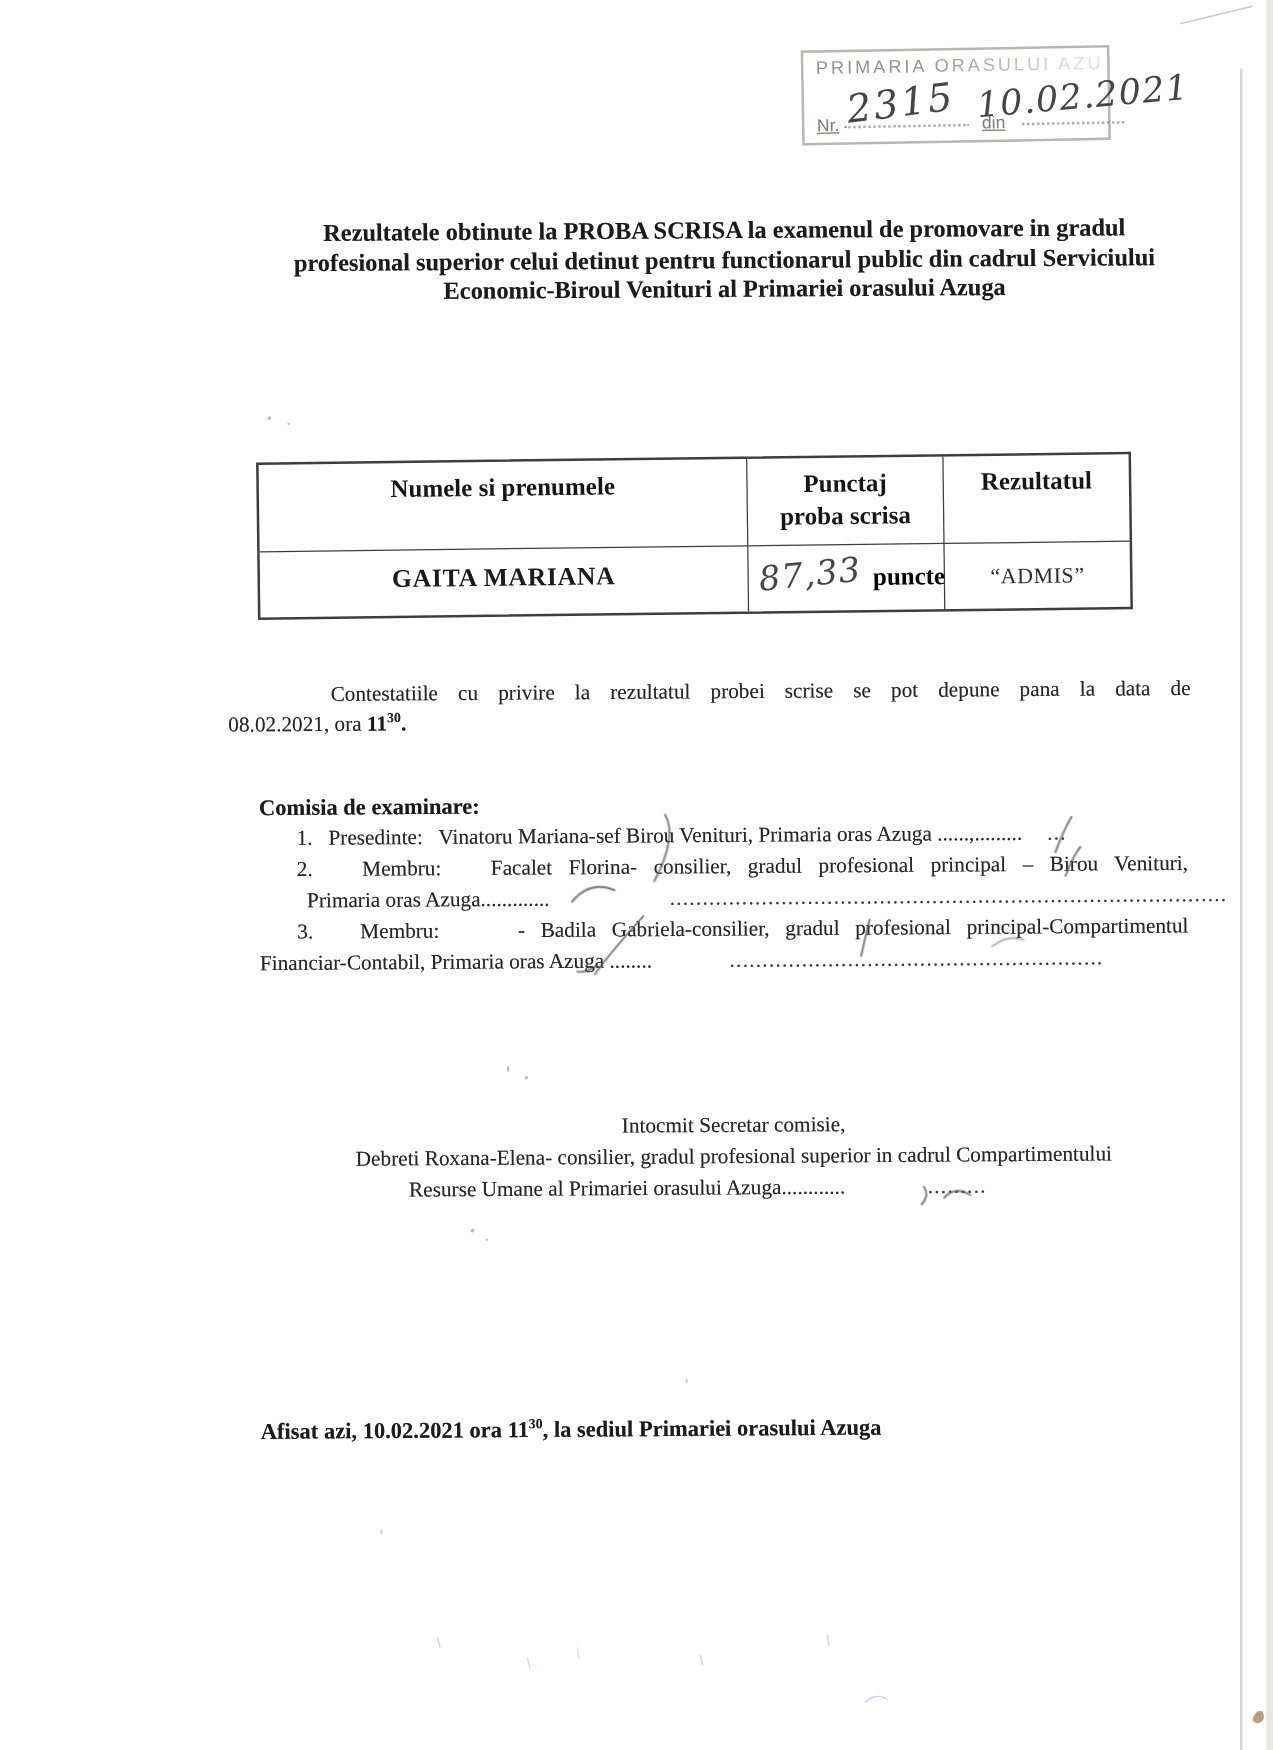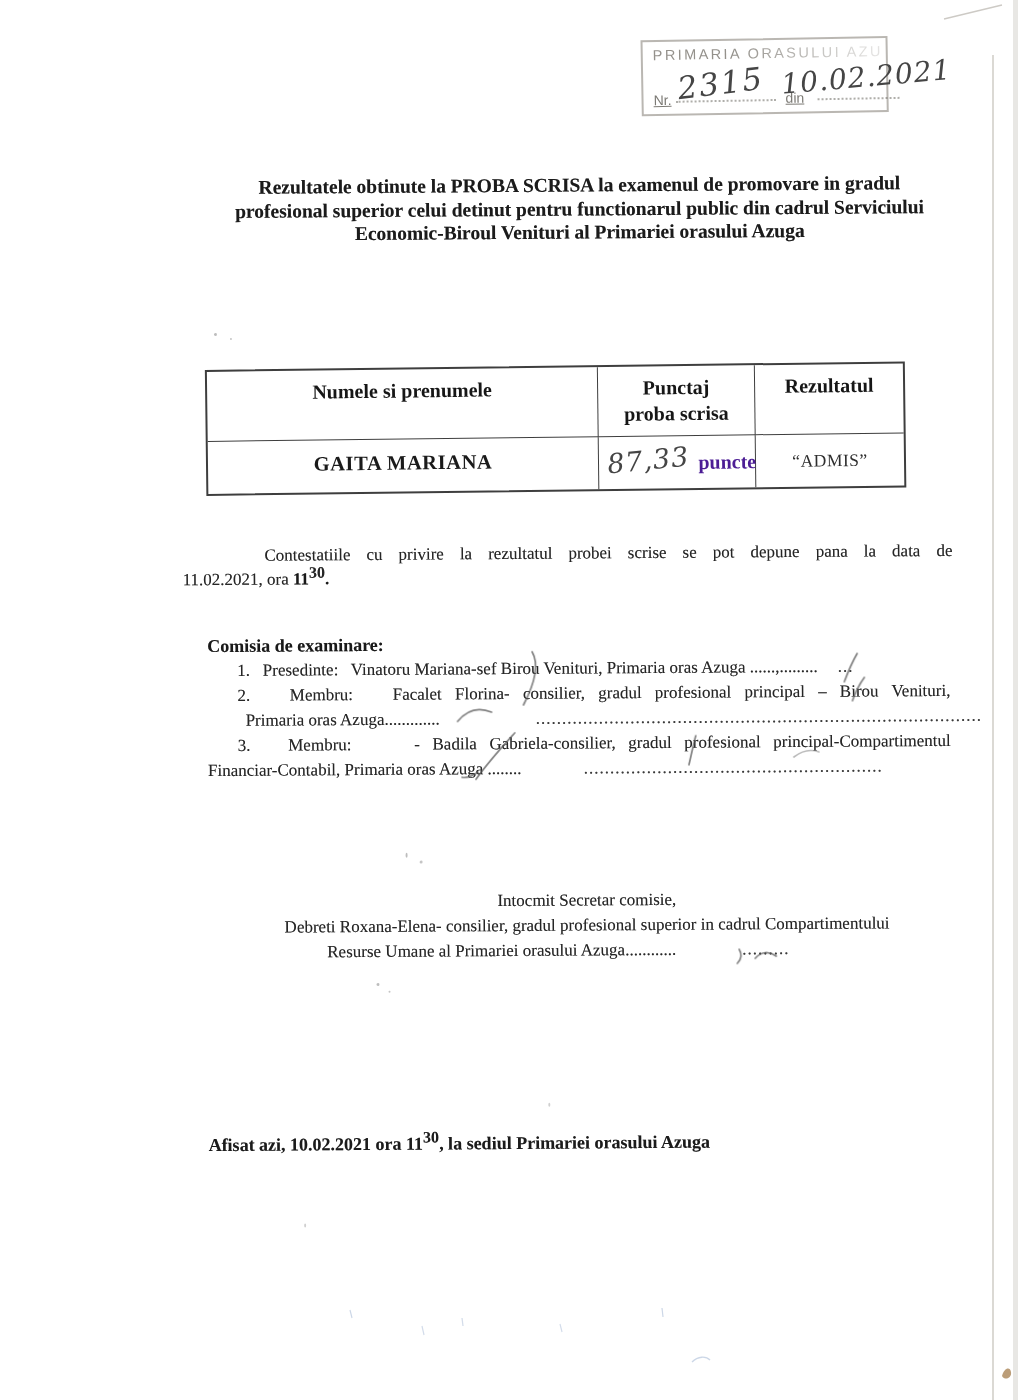--- a/index.html
+++ b/index.html
@@ -50,27 +50,27 @@
     border:2px solid #3e3e3e;box-sizing:border-box;
     display:grid;grid-template-columns:391px 157px 148px;grid-template-rows:70px 52px;
   }
   .cell{box-sizing:border-box;padding:8px 4px 0 4px;text-align:center;}
   .cell.bR{border-right:1.5px solid #3e3e3e;}
   .cell.bB{border-bottom:1.5px solid #3e3e3e;}
   .th{font-weight:bold;font-size:20px;line-height:26px;color:#161616;}
   .td-name{font-weight:bold;font-size:20.5px;letter-spacing:.6px;padding-top:12px;color:#1a1a1a;}
   .td-score{display:flex;align-items:baseline;justify-content:flex-start;padding:8px 0 0 8px;text-align:left;}
   .hw-score{font-size:27px;transform:rotate(-5deg);display:inline-block;letter-spacing:1px;}
-  .score-unit{font-weight:bold;font-size:20px;margin-left:9px;color:#4c1d95;}
+  .score-unit{font-weight:bold;font-size:20px;margin-left:9px;color:#000000;}
   .td-result{font-size:17.5px;padding-top:16px;color:#2e2e2e;letter-spacing:.5px;}
 
   
   .bodyline{font-size:17px;line-height:20px;white-space:nowrap;}
   .just{white-space:normal;text-align:justify;text-align-last:justify;text-justify:inter-word;}
-  sup.small{font-size:16px;font-weight:bold;vertical-align:super;line-height:0;}
+  sup.small{font-size:11px;font-weight:bold;vertical-align:super;line-height:0;}
   .bold{font-weight:bold;color:#191919;}
   .heading{font-weight:bold;font-size:18px;color:#191919;}
   .dots{letter-spacing:1px;color:#3a3a3a;}
 
   .footer-line{font-weight:bold;font-size:18px;color:#1b1b1b;white-space:nowrap;}
 
   
   .edge-line{left:992px;top:55px;width:1.5px;height:1345px;background:rgba(175,170,160,.45);}
   .edge-shade{left:1013px;top:0;width:5px;height:1400px;background:rgba(190,186,178,.35);}
   .speck{border-radius:50%;}
@@ -111,21 +111,21 @@
     <div class="cell bR td-name">GAITA MARIANA</div>
     <div class="cell bR td-score">
       <span class="hw hw-score">87,33</span>
       <span class="score-unit">puncte</span>
     </div>
     <div class="cell td-result">“ADMIS”</div>
   </div>
 
   <div class="abs bodyline just soft" style="left:183px;top:544px;width:770px;text-indent:82px">Contestatiile cu privire la rezultatul probei scrise se pot depune pana la data de</div>
   <div class="abs bodyline soft" style="left:183px;top:568px">
-    <span>11.02.2021, ora </span><span class="bold">11</span><sup class="small">30</sup><span class="bold">.</span>
+    <span>08.02.2021, ora </span><span class="bold">11</span><sup class="small">30</sup><span class="bold">.</span>
   </div>
 
   <div class="abs heading soft" style="left:207px;top:634px">Comisia de examinare:</div>
 
   <div class="abs bodyline soft" style="left:237px;top:659px">
     <span>1.&nbsp;&nbsp; Presedinte:&nbsp;&nbsp; Vinatoru Mariana-sef Birou Venituri, Primaria oras Azuga ......,.........</span><span class="dots" style="margin-left:20px">...</span>
   </div>
 
   <div class="abs bodyline just soft" style="left:237px;top:684px;width:713px">2.&nbsp;&nbsp; Membru:&nbsp;&nbsp; Facalet Florina- consilier, gradul profesional principal – Birou Venituri,</div>
   <div class="abs bodyline soft" style="left:245px;top:709px">

